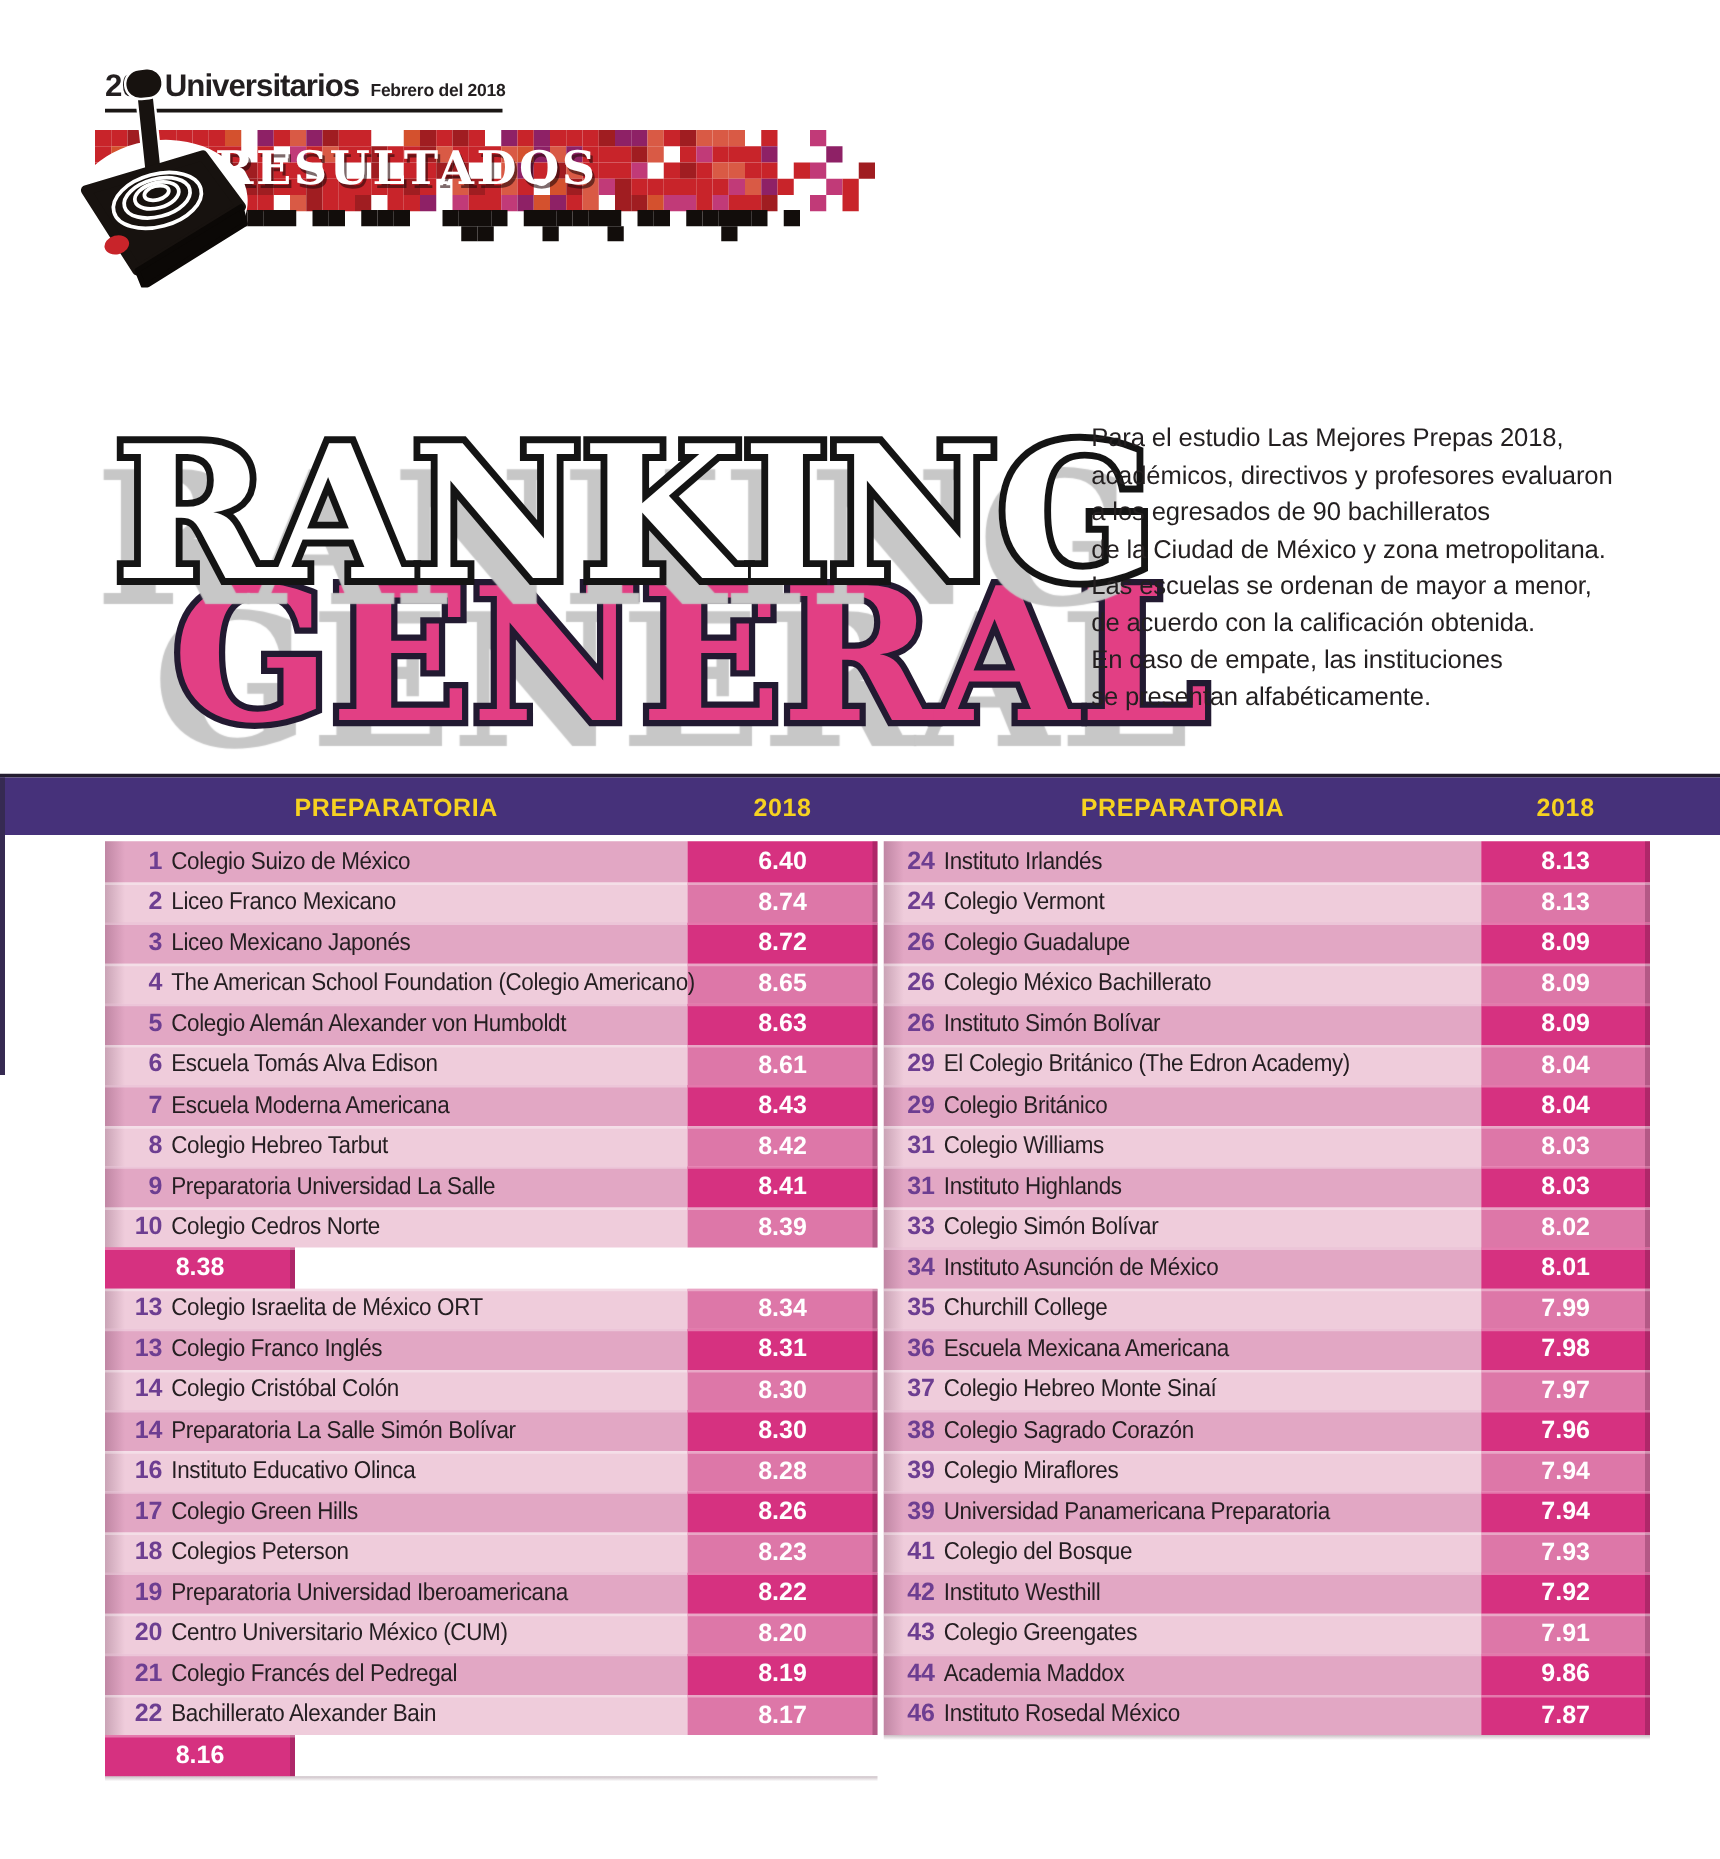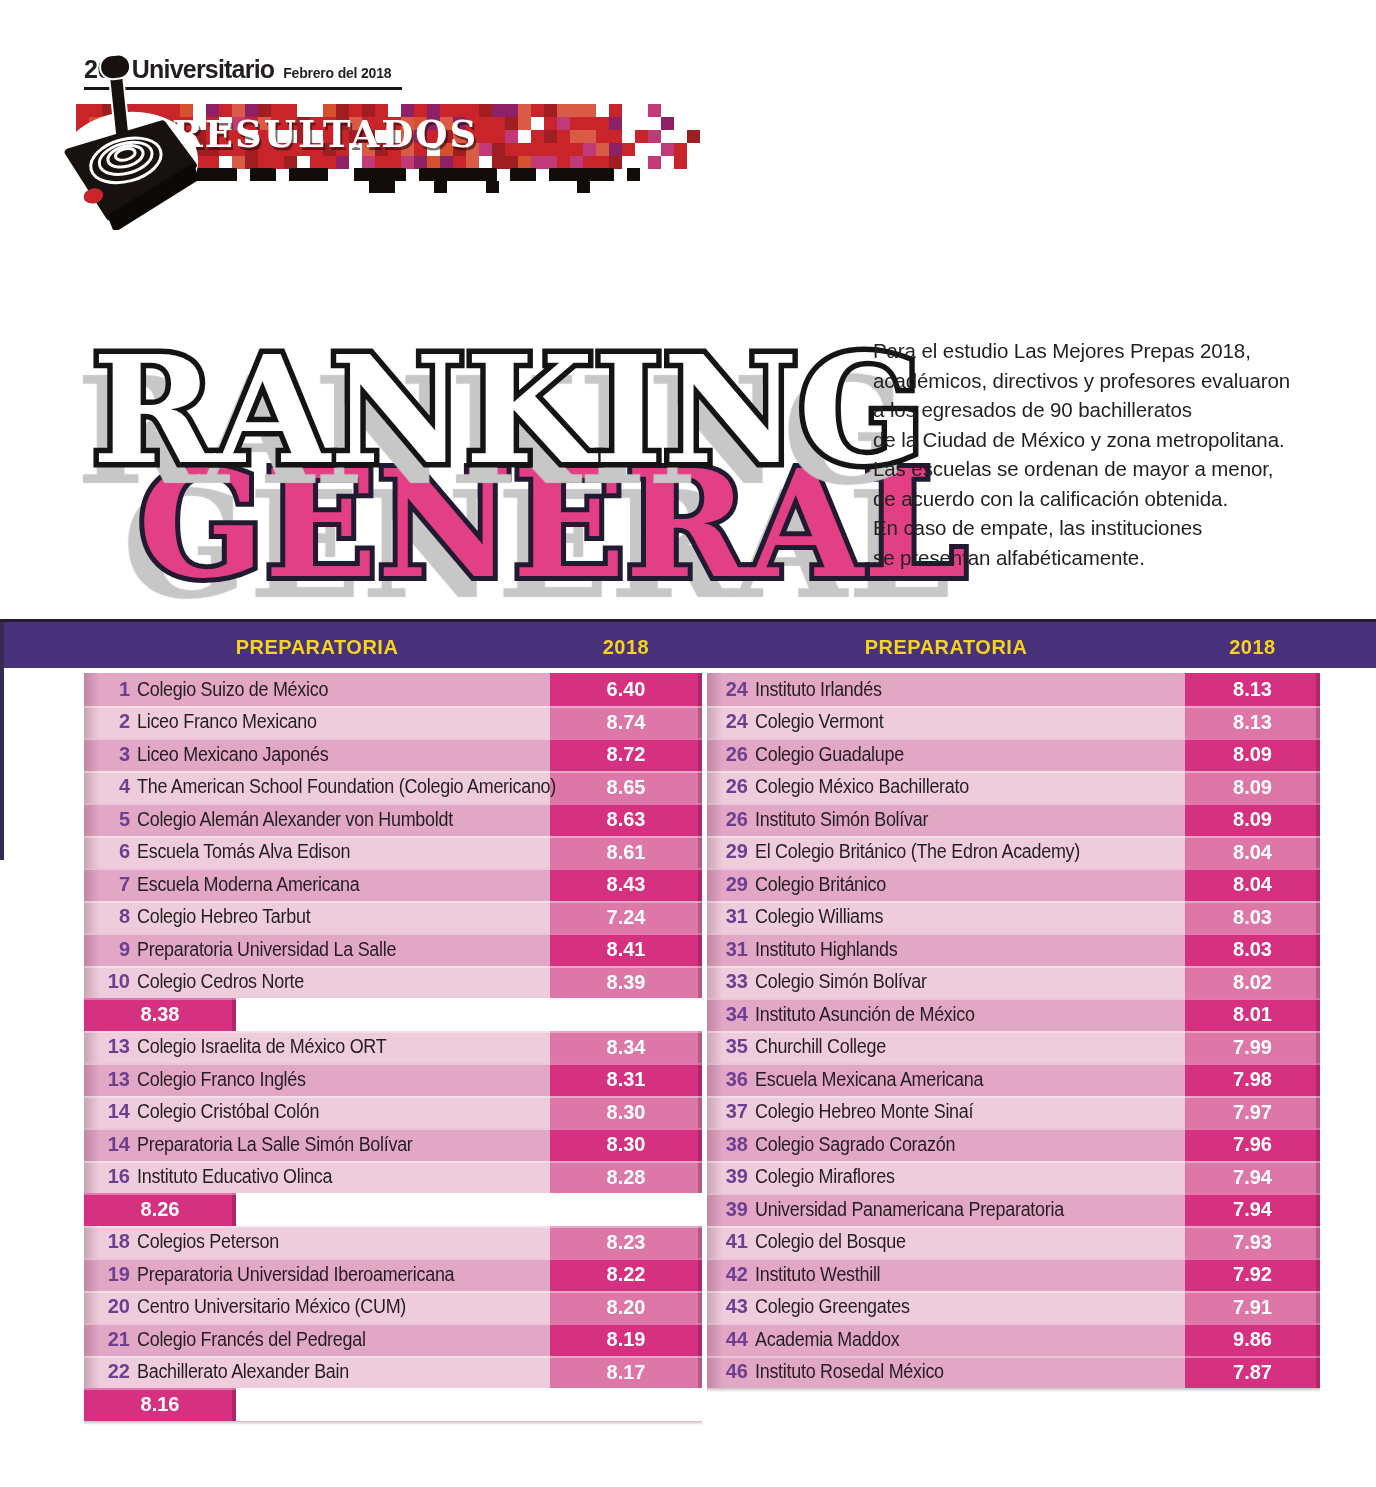--- a/index.html
+++ b/index.html
@@ -87,21 +87,21 @@
           background:linear-gradient(rgba(80,40,60,0.30),rgba(80,40,60,0));}
 </style>
 </head>
 <body>
 
 <div class="page">
 
   <div class="masthead">
     <span class="pageno">20</span>
     <span class="bar"></span>
-    <span class="pub">Universitario</span>
+    <span class="pub">Universitarios</span>
     <span class="date">Febrero del 2018</span>
   </div>
   <div class="masthead-rule"></div>
 
   <div class="mosaic" id="mosaic">
       <div class="sq" style="background: rgb(200, 36, 42);"></div>
       <div class="sq" style="background: rgb(200, 36, 42);"></div>
       <div class="sq" style="background: rgb(160, 29, 33);"></div>
       <div class="sq" style="background: rgb(200, 36, 42);"></div>
       <div class="sq" style="background: rgb(200, 36, 42);"></div>
@@ -498,21 +498,21 @@
           <span class="rank">7</span>
           <span class="school">Escuela Moderna Americana</span>
         </div>
         <div class="cell score-cell">8.43</div>
       </div>
       <div class="row light">
         <div class="cell name-cell">
           <span class="rank">8</span>
           <span class="school">Colegio Hebreo Tarbut</span>
         </div>
-        <div class="cell score-cell">7.24</div>
+        <div class="cell score-cell">8.42</div>
       </div>
       <div class="row dark">
         <div class="cell name-cell">
           <span class="rank">9</span>
           <span class="school">Preparatoria Universidad La Salle</span>
         </div>
         <div class="cell score-cell">8.41</div>
       </div>
       <div class="row light">
         <div class="cell name-cell">
@@ -553,20 +553,24 @@
         <div class="cell score-cell">8.30</div>
       </div>
       <div class="row light">
         <div class="cell name-cell">
           <span class="rank">16</span>
           <span class="school">Instituto Educativo Olinca</span>
         </div>
         <div class="cell score-cell">8.28</div>
       </div>
       <div class="row dark">
+        <div class="cell name-cell">
+          <span class="rank">17</span>
+          <span class="school">Colegio Green Hills</span>
+        </div>
         <div class="cell score-cell">8.26</div>
       </div>
       <div class="row light">
         <div class="cell name-cell">
           <span class="rank">18</span>
           <span class="school">Colegios Peterson</span>
         </div>
         <div class="cell score-cell">8.23</div>
       </div>
       <div class="row dark">

